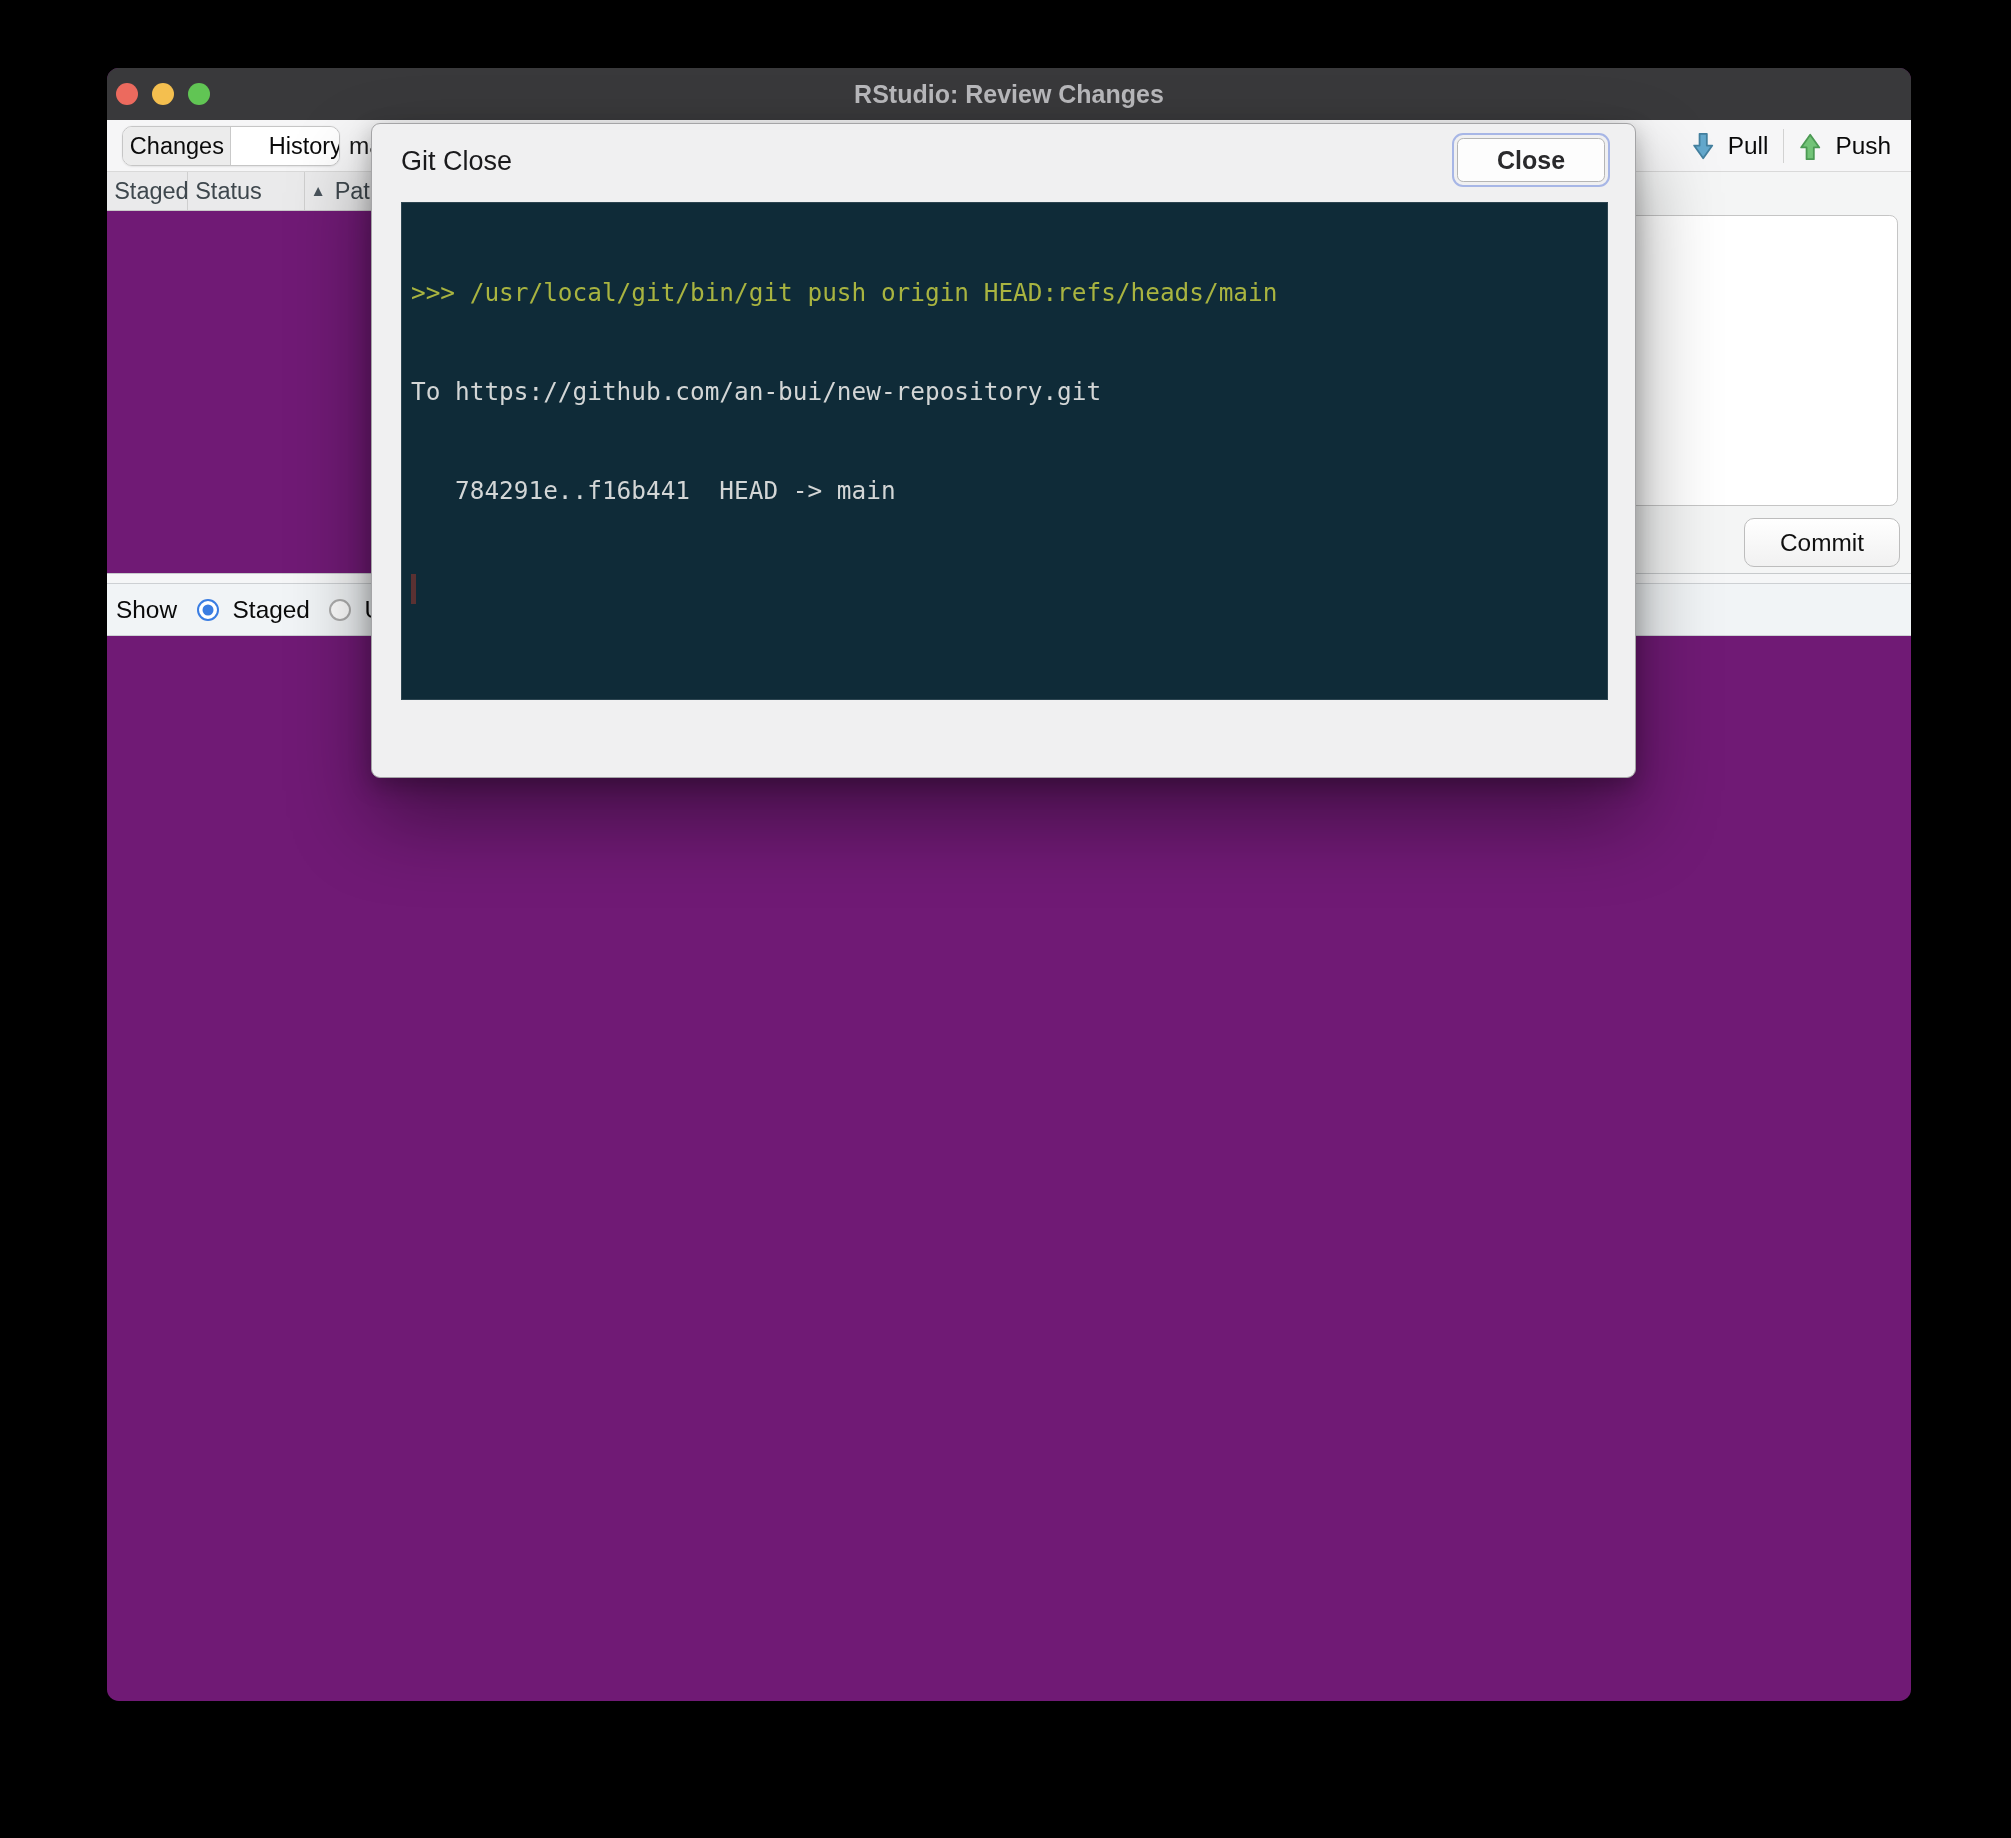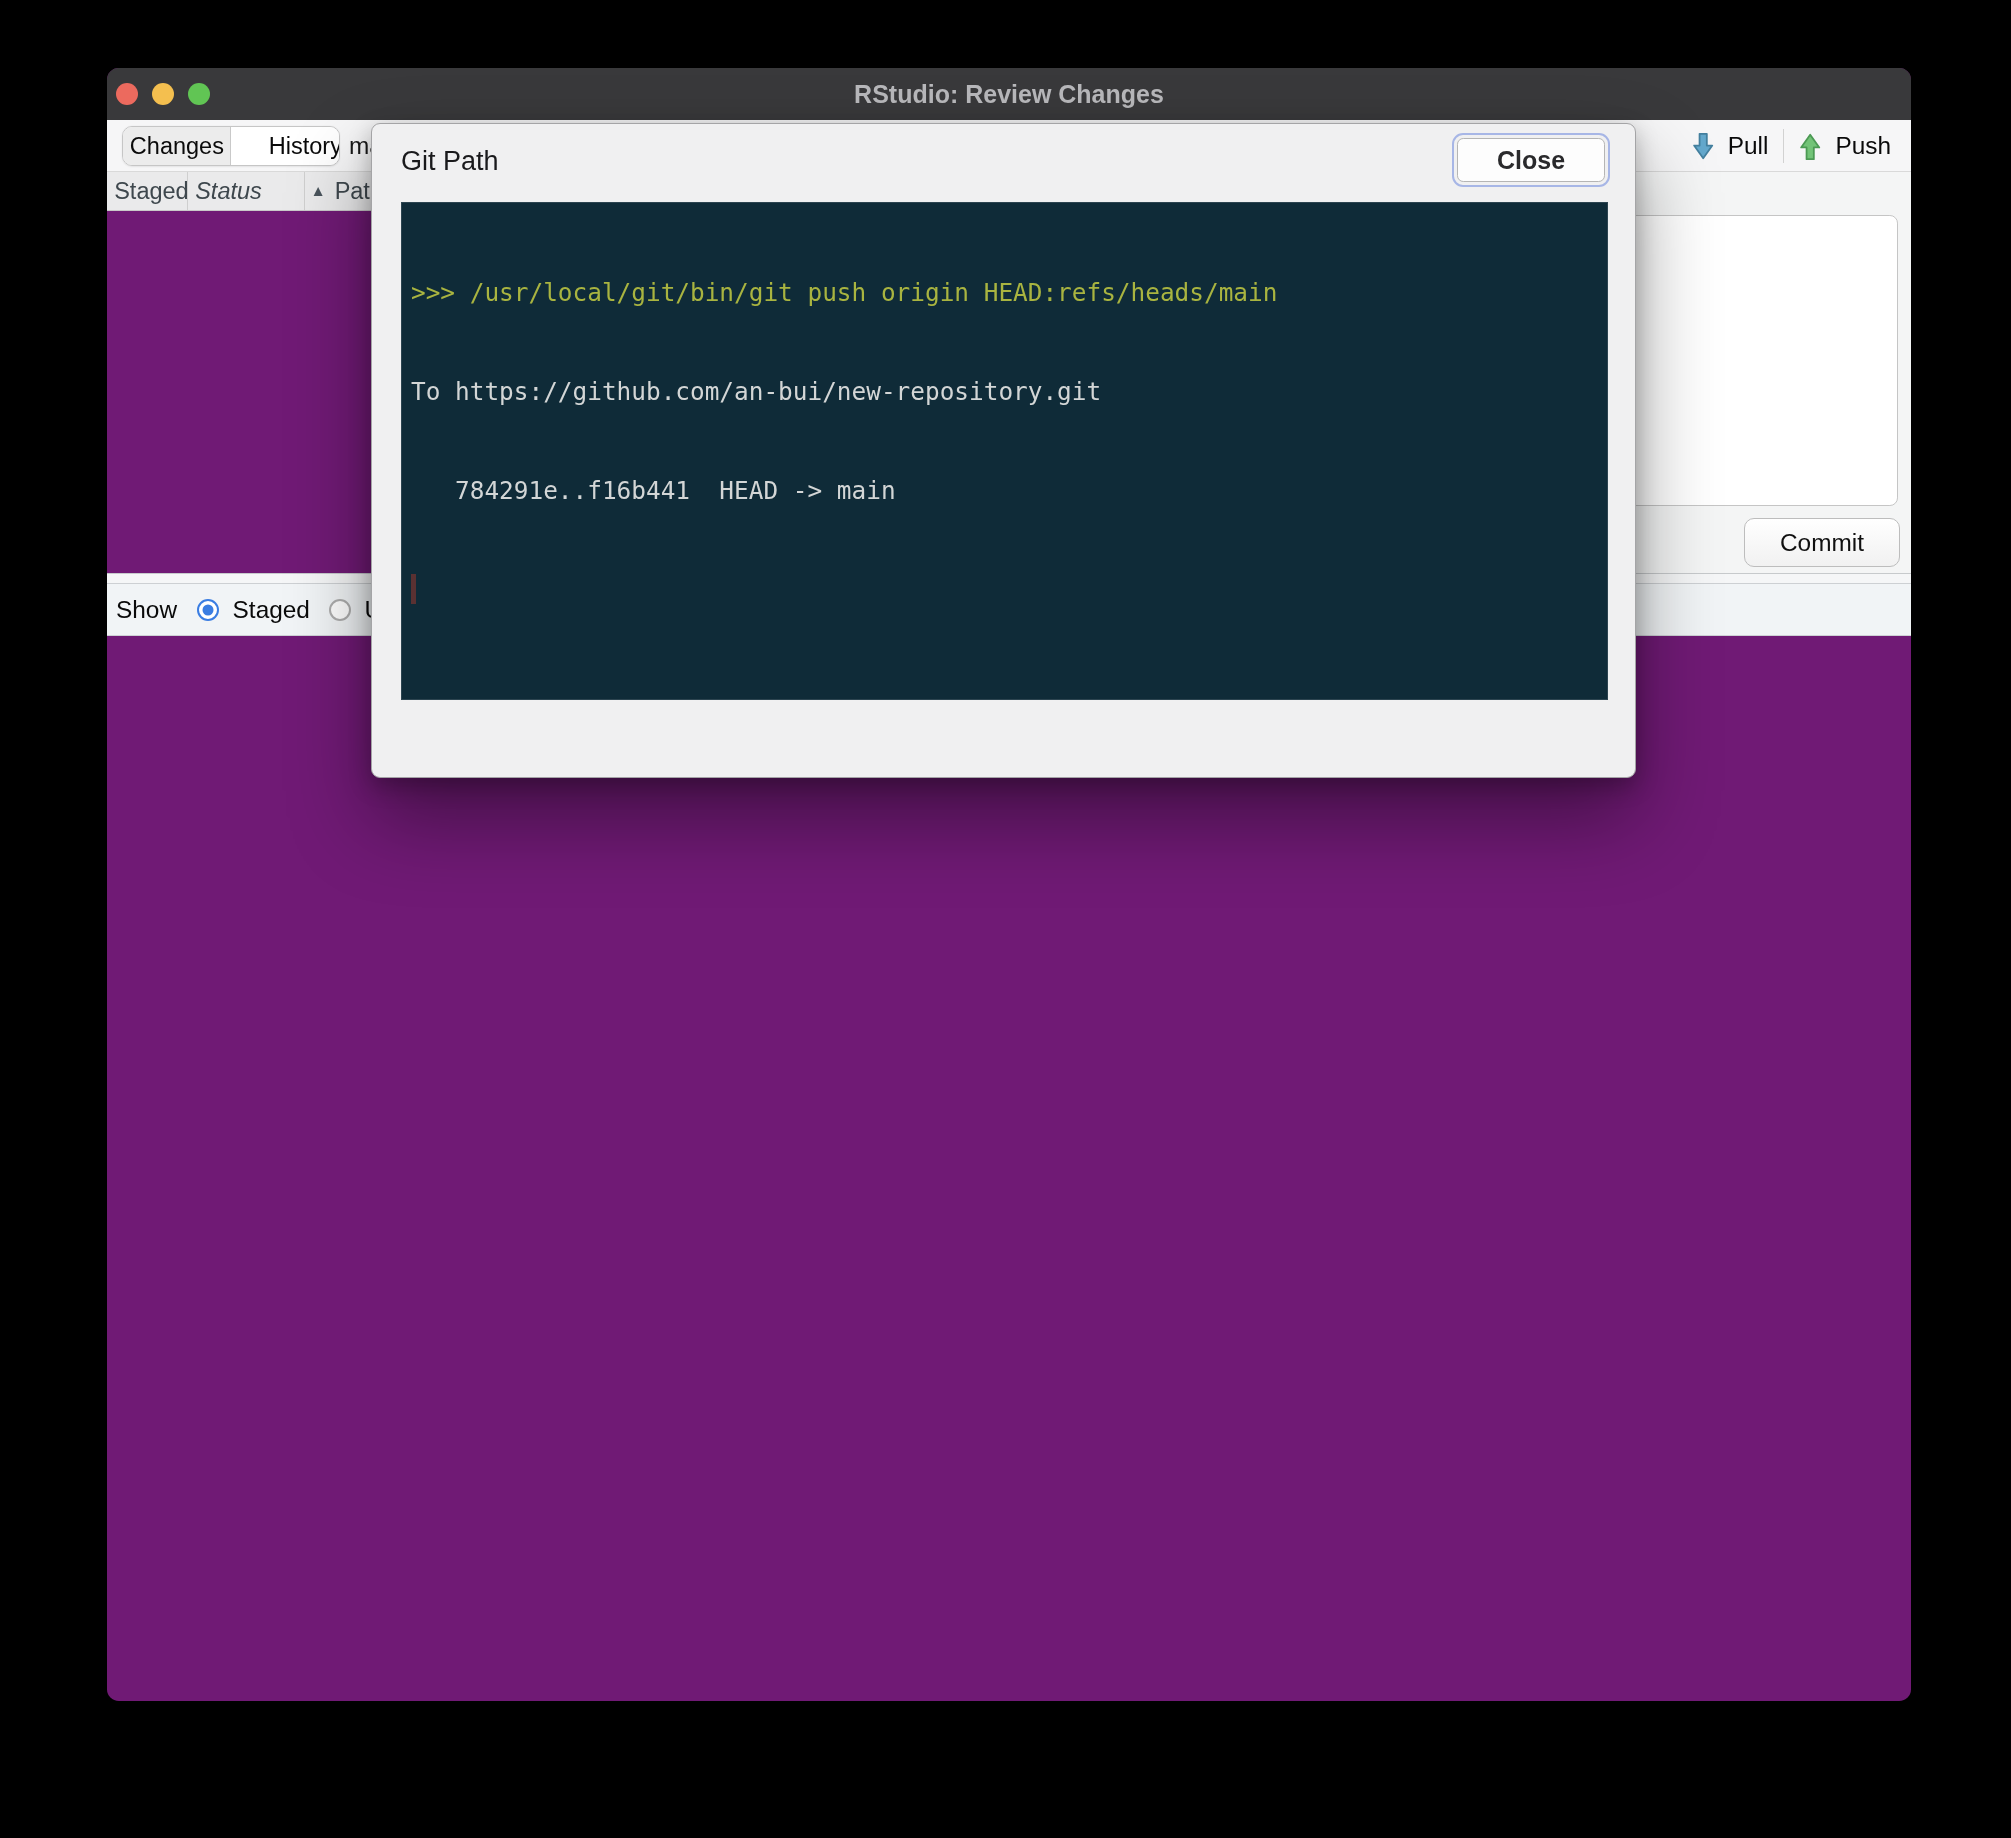--- a/index.html
+++ b/index.html
@@ -33,21 +33,21 @@
   .toolbar-right { position:absolute; right:20px; top:0; height:52px; display:flex;
                    align-items:center; gap:14.5px; }
   .tool-btn { display:flex; align-items:center; gap:12.7px; font-size:24.4px; color:#0a0a0a; }
   .v-divider { width:0.9px; height:34px; background:#d2d2d2; }
 
   .header-row { position:absolute; left:0; top:104px; width:1431px; height:39px;
                 background:#eaeaeb; border-bottom:0.9px solid #c9c9c9; display:flex;
                 font-size:23.5px; color:#3e474d; }
   .hcell { display:flex; align-items:center; padding-left:7.2px; border-right:0.9px solid #cfcfcf; }
   .hcell.staged { width:81px; }
-  .hcell.status { width:117px;font-style:italic; }
+  .hcell.status { width:117px; }
   .hcell.path { flex:1; border-right:none; padding-left:5.4px; gap:9px; }
   .sort-tri { font-size:15.4px; color:#4a545c; line-height:1; }
 
   .right-panel { position:absolute; left:1431px; top:104px; width:373px; height:401px;
                  background:#f4f5f5; }
   .commit-box { position:absolute; left:1411px; top:147px; width:380px; height:291px;
                 background:#ffffff; border:0.9px solid #c5c5c5; border-radius:8.1px; }
   .commit-btn { position:absolute; left:1637px; top:450px; width:156px; height:49px;
                 background:linear-gradient(#ffffff,#f1f1f1); border:0.9px solid #bdbdbd;
                 border-radius:10px; font-size:24.4px; font-weight:500; color:#111;
@@ -159,21 +159,21 @@
       </div>
       <div class="radio-option opt-unstaged">
         <span class="radio-circle"></span>
         <span>Unstaged</span>
       </div>
     </div>
 
   </div>
 
   <div class="dialog">
-    <div class="dialog-title">Git Path</div>
+    <div class="dialog-title">Git Close</div>
     <div class="close-ring">
       <div class="close-btn">Close</div>
     </div>
     <div class="terminal">
       <div class="t-line cmd">&gt;&gt;&gt; /usr/local/git/bin/git push origin HEAD:refs/heads/main</div>
       <div class="t-line out">To https://github.com/an-bui/new-repository.git</div>
       <div class="t-line out">   784291e..f16b441  HEAD -&gt; main</div>
       <div class="t-line"><span class="cursor"></span></div>
     </div>
   </div>

